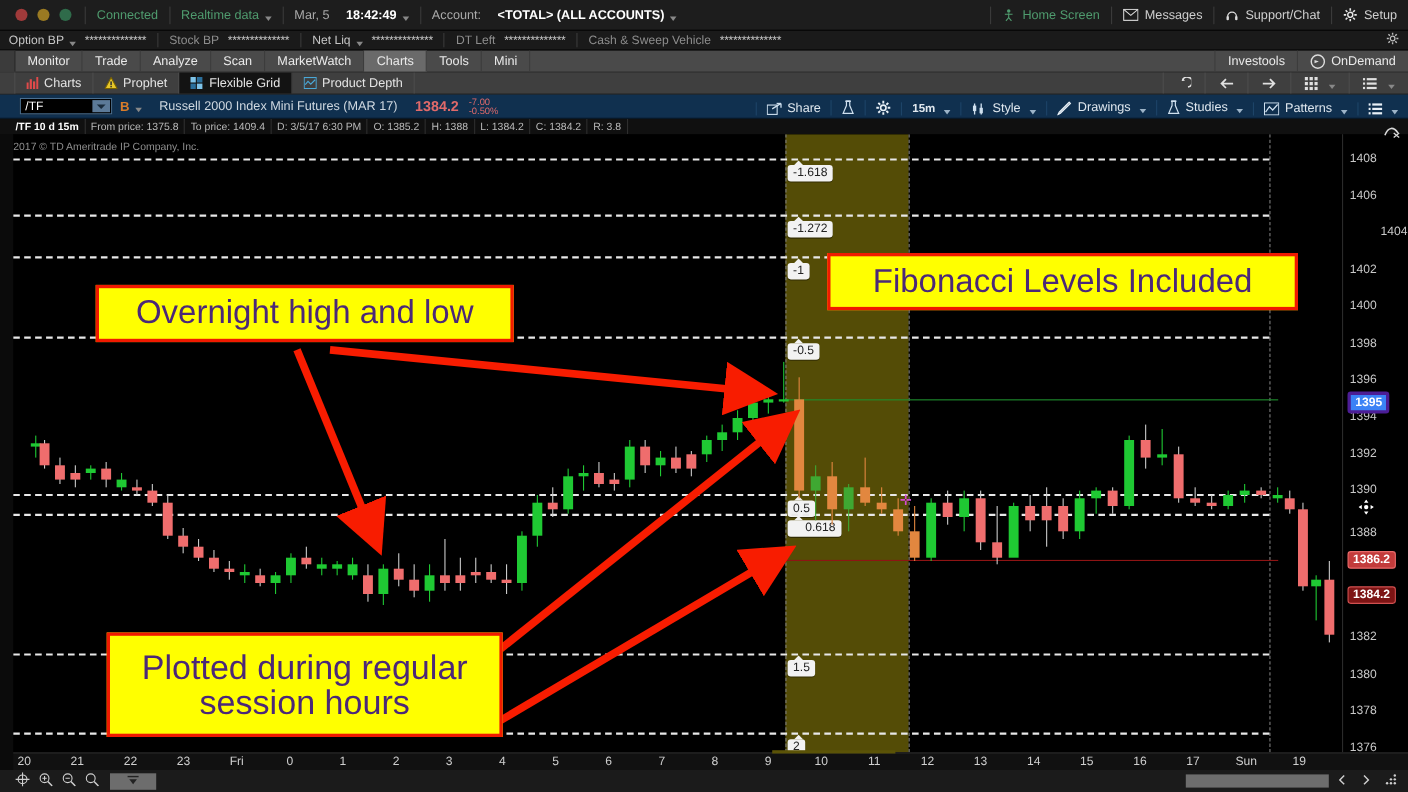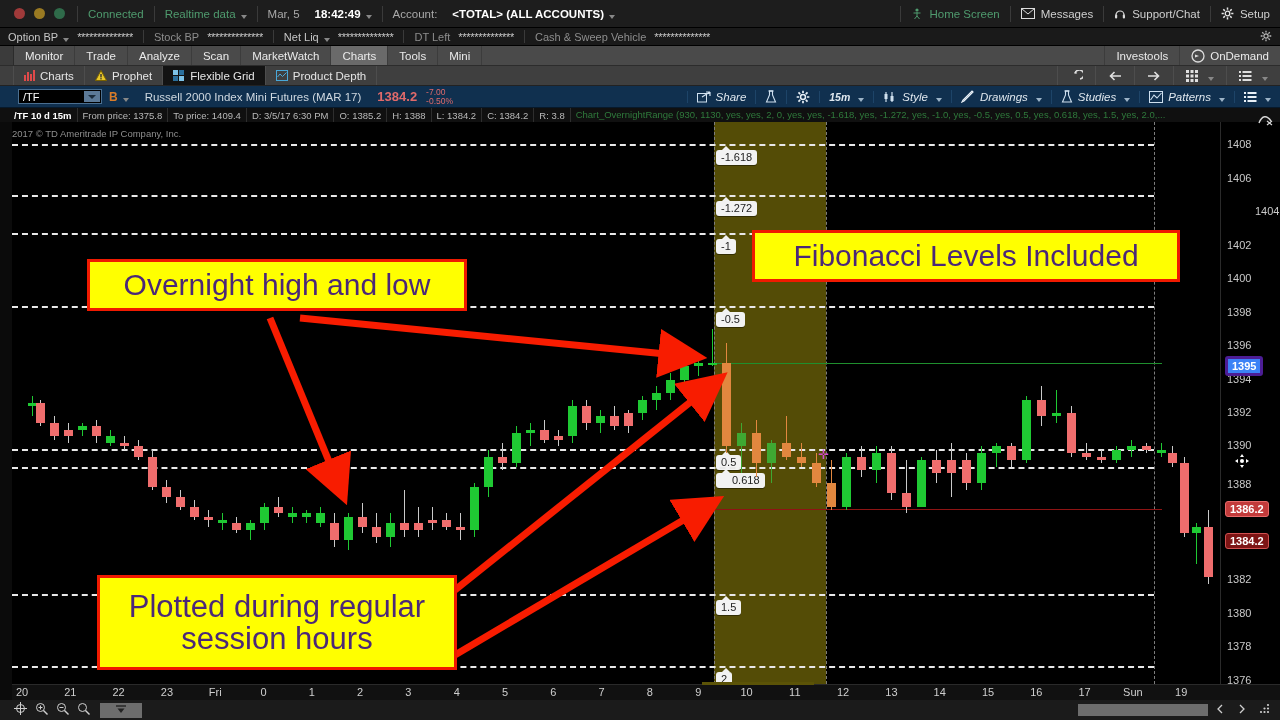--- a/index.html
+++ b/index.html
@@ -88,21 +88,21 @@
     padding-left:4px; margin-left:18px; position:relative;
   }
   .sym-arrow { position:absolute; right:1px; top:1px; width:16px; height:11px;
     background:#5c7a98; display:flex;align-items:center;justify-content:center;}
   .sym-arrow i { width:0;height:0;border-left:4px solid transparent;
     border-right:4px solid transparent;border-top:4px solid #1a2c3c;}
   .sym-b { color:#d87c2a; font-weight:bold; font-size:12px; margin-left:7px;}
   .sym-name { color:#cfd8e0; font-size:11.5px; margin-left:16px;}
   .sym-last { color:#e06a6a; font-weight:bold; font-size:13px; margin-left:16px;}
   .sym-chg { margin-left:9px; font-size:8.5px; line-height:9px; color:#e06a6a;}
-  .sym-right { margin-left:auto; display:flex; align-items:center; height:16px;font-style:italic;}
+  .sym-right { margin-left:auto; display:flex; align-items:flex-end; height:16px;}
   .sym-btn { display:flex;align-items:center; gap:5px; padding:0 9px; color:#dfe7ee;
     font-size:11.5px; border-left:1px solid #1d4468; }
   .sym-btn .cr { width:0;height:0;border-left:3px solid transparent;
     border-right:3px solid transparent;border-top:4px solid #9db4c8; margin-left:3px;
     position:relative; top:3px;}
 
   
   .infobar {
     position:absolute; left:0; top:108px; width:1280px; height:14px;
     background:#101010; display:flex; align-items:center; font-size:9.5px;
@@ -518,21 +518,20 @@
   <div class="infobar">
     <span class="ib first">/TF 10 d 15m</span>
     <span class="ib">From price: 1375.8</span>
     <span class="ib">To price: 1409.4</span>
     <span class="ib">D: 3/5/17 6:30 PM</span>
     <span class="ib">O: 1385.2</span>
     <span class="ib">H: 1388</span>
     <span class="ib">L: 1384.2</span>
     <span class="ib">C: 1384.2</span>
     <span class="ib">R: 3.8</span>
-    <span class="ib study">Chart_OvernightRange (930, 1130, yes, yes, 2, 0, yes, yes, -1.618, yes, -1.272, yes, -1.0, yes, -0.5, yes, 0.5, yes, 0.618, yes, 1.5, yes, 2.0,...</span>
   </div>
 
   <div class="chart-wrap">
     <div class="plot" id="plot">
       <div class="copyright">2017 © TD Ameritrade IP Company, Inc.</div>
     <div class="session-band" style="left: 702px; top: 0px; width: 112px; height: 562px;"></div>
         <div class="vline-dash" style="left: 702px;"></div>
         <div class="vline-dash" style="left: 814px;"></div>
         <div class="vline-dash" style="left: 1142px;"></div>
         <div class="fib-line" style="top: 22px; left: 0px; width: 1142px;"></div>

